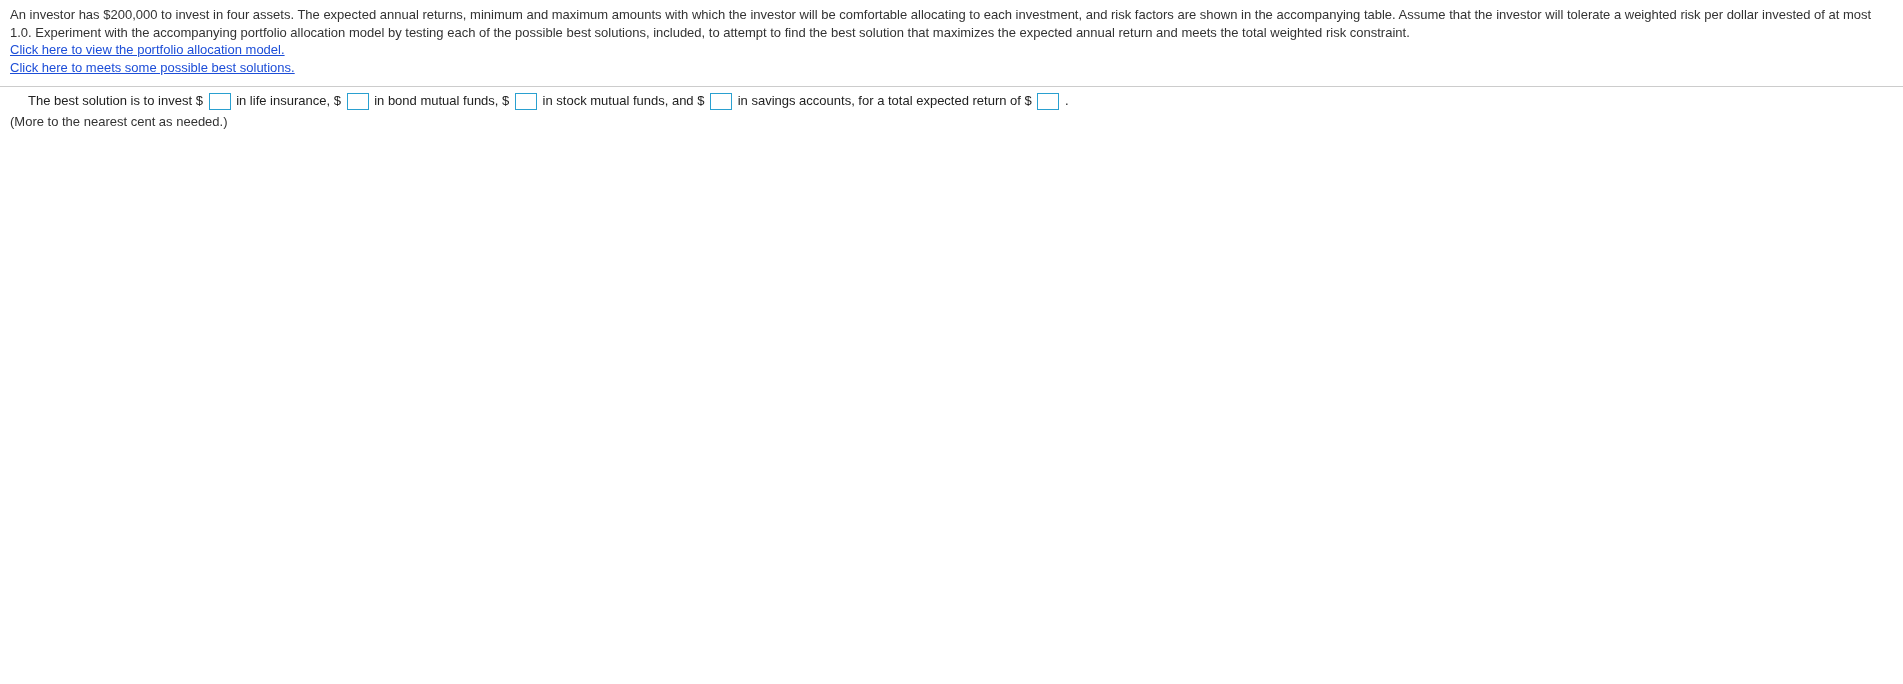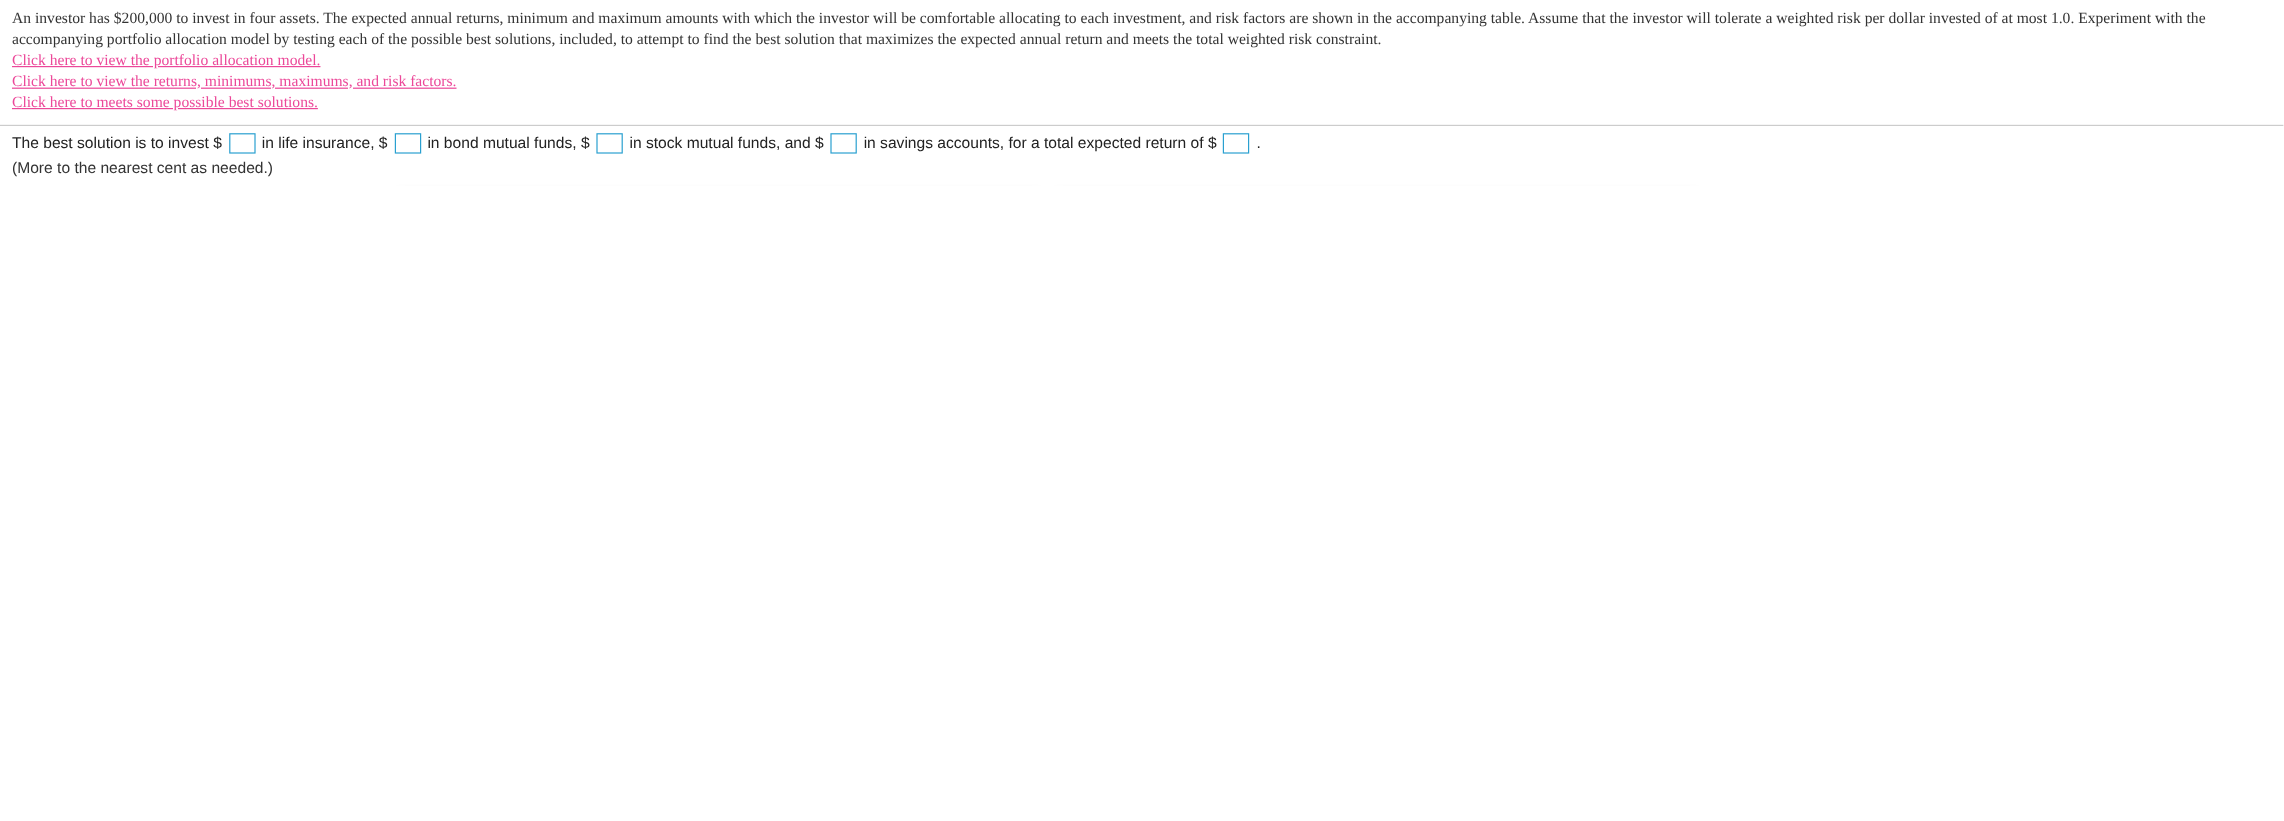--- a/index.html
+++ b/index.html
@@ -5,31 +5,31 @@
   * { box-sizing: border-box; }
   body {
     margin: 0;
     font-family: Arial, sans-serif;
     font-size: 13px;
     color: #222;
     background: #fff;
     width: 1903px;
     position: relative;
   }
-  .problem-area { padding: 6px 10px 4px; line-height: 1.35; font-family: Liberation Serif, serif; }
+  .problem-area { padding: 6px 10px 4px; line-height: 1.35; }
   .problem-text { color: #333; }
   .link {
-    color: #ec4899;
+    color: #1d4ed8;
     text-decoration: underline;
     display: block;
     width: max-content;
     cursor: pointer;
   }
   hr.sep { border: none; border-top: 1px solid #ccc; margin: 6px 0; }
-  .answer-line { padding: 0 10px 4px; }
+  .answer-line { padding: 0 28px 4px; }
   .answer-line .fill {
     display: inline-block;
     width: 22px; height: 17px;
     border: 1.5px solid #2aa0d0;
     vertical-align: middle;
     margin: 0 2px;
   }
   .round-note { padding: 0 10px 8px; color: #333; }
 
   
@@ -124,21 +124,20 @@
     font-size: 13px; cursor: pointer;
   }
   .dot-before { display:inline-block; width:6px; height:12px; border-right:2px solid #2aa0d0; margin-right:10px; }
 </style>
 </head>
 <body>
 
 <div class="problem-area">
   <span class="problem-text">An investor has $200,000 to invest in four assets. The expected annual returns, minimum and maximum amounts with which the investor will be comfortable allocating to each investment, and risk factors are shown in the accompanying table. Assume that the investor will tolerate a weighted risk per dollar invested of at most 1.0. Experiment with the accompanying portfolio allocation model by testing each of the possible best solutions, included, to attempt to find the best solution that maximizes the expected annual return and meets the total weighted risk constraint.</span><br>
   <a class="link">Click here to view the portfolio allocation model.</a>
-  <a class="link">Click here to view the returns, minimums, maximums, and risk factors.</a>
   <a class="link">Click here to meets some possible best solutions.</a>
 </div>
 
 <hr class="sep">
 
 <div class="answer-line">
   <span>The best solution is to invest $</span>
   <span class="fill"></span>
   <span> in life insurance, $</span>
   <span class="fill"></span>

